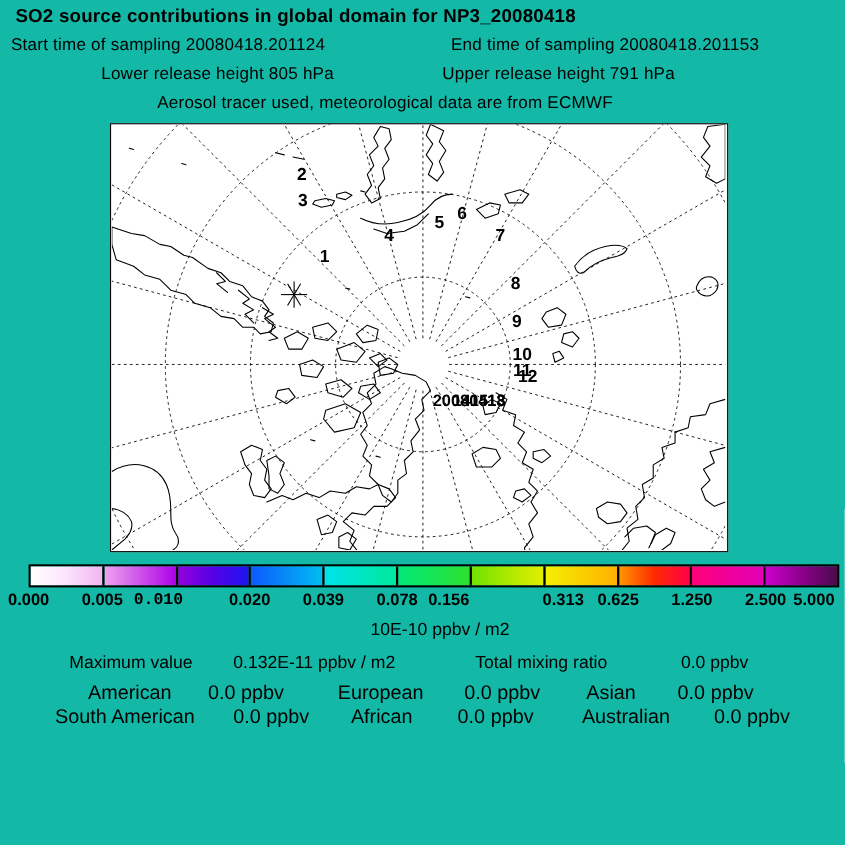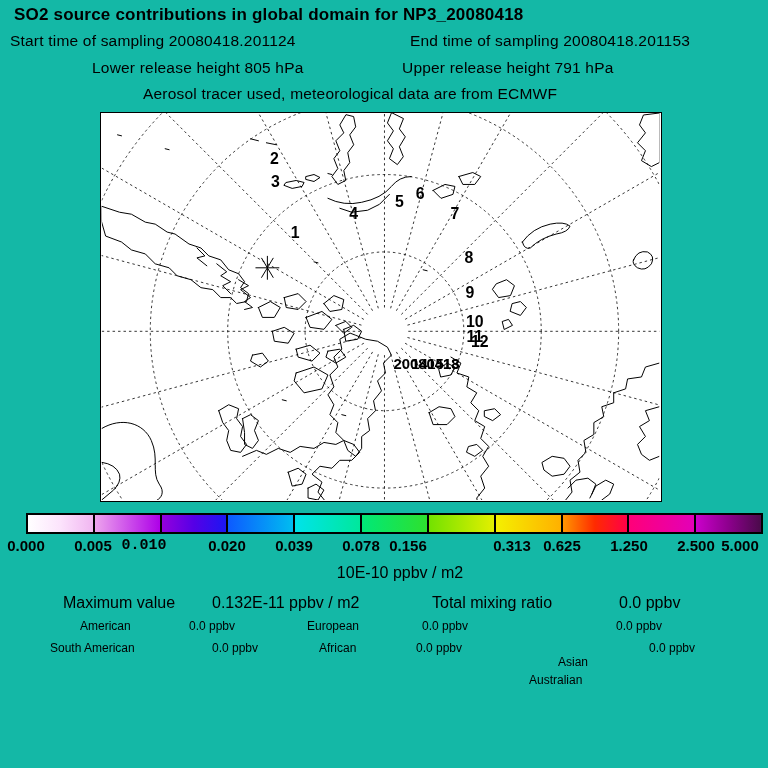--- a/index.html
+++ b/index.html
@@ -15,21 +15,21 @@
   .coast{fill:none;stroke:#000;stroke-width:1;stroke-linejoin:round;stroke-linecap:round;}
   .trajnum{font-family:"Liberation Sans",sans-serif;font-size:16px;font-weight:bold;fill:#000;}
   .datejumble{font-family:"Liberation Sans",sans-serif;font-size:15px;font-weight:bold;fill:#000;}
   .colorbar{position:absolute;left:26px;top:513px;width:737px;height:21px;
             border:2px solid #000;box-sizing:border-box;display:flex;}
   .colorbar .seg{flex:1;height:100%;}
   .colorbar .seg + .seg{border-left:2px solid #000;}
   .tick{position:absolute;top:537px;transform:translateX(-50%);font-size:15px;font-weight:bold;white-space:nowrap;}
   .unit{font-size:16px;}
   .stat1{font-size:16px;}
-  .stat2{font-size:12px;}
+  .stat2{font-size:18px;}
 </style>
 </head>
 <body>
 
 <div class="canvas">
 
   <div class="t title" style="left:14px;top:5px;">SO2 source contributions in global domain for NP3_20080418</div>
   <div class="t sub" style="left:10px;top:32px;">Start time of sampling 20080418.201124</div>
   <div class="t sub" style="left:410px;top:32px;">End time of sampling 20080418.201153</div>
   <div class="t sub" style="left:92px;top:59px;">Lower release height  805 hPa</div>
@@ -205,23 +205,23 @@
 
   <div class="t stat1" style="left:63px;top:594px;">Maximum value</div>
   <div class="t stat1" style="left:212px;top:594px;">0.132E-11 ppbv / m2</div>
   <div class="t stat1" style="left:432px;top:594px;">Total mixing ratio</div>
   <div class="t stat1" style="left:619px;top:594px;">0.0 ppbv</div>
 
   <div class="t stat2" style="left:80px;top:619px;">American</div>
   <div class="t stat2" style="left:189px;top:619px;">0.0 ppbv</div>
   <div class="t stat2" style="left:307px;top:619px;">European</div>
   <div class="t stat2" style="left:422px;top:619px;">0.0 ppbv</div>
-  <div class="t stat2" style="left:558px;top:619px;margin-top:36px;">Asian</div>
+  <div class="t stat2" style="left:533px;top:619px;">Asian</div>
   <div class="t stat2" style="left:616px;top:619px;">0.0 ppbv</div>
 
   <div class="t stat2" style="left:50px;top:641px;">South American</div>
   <div class="t stat2" style="left:212px;top:641px;">0.0 ppbv</div>
   <div class="t stat2" style="left:319px;top:641px;">African</div>
   <div class="t stat2" style="left:416px;top:641px;">0.0 ppbv</div>
-  <div class="t stat2" style="left:529px;top:673px;">Australian</div>
+  <div class="t stat2" style="left:529px;top:641px;">Australian</div>
   <div class="t stat2" style="left:649px;top:641px;">0.0 ppbv</div>
 
 </div>
 
 </body></html>

